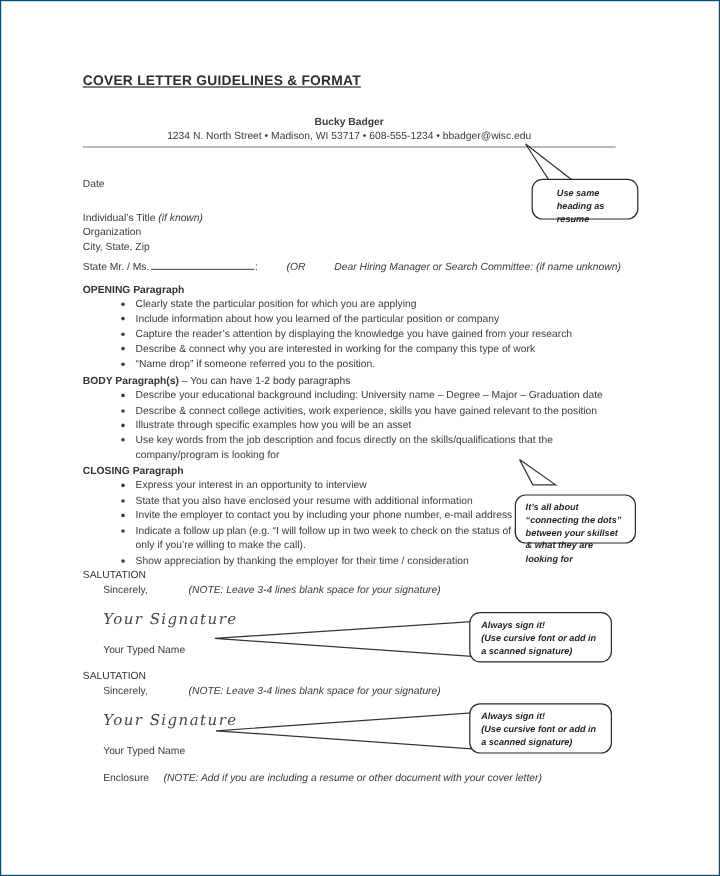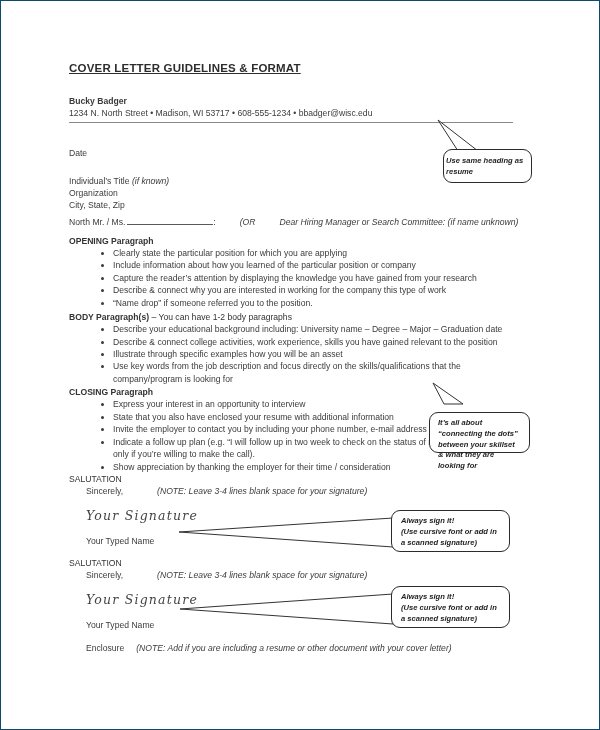--- a/index.html
+++ b/index.html
@@ -9,21 +9,21 @@
     font-family:"Liberation Sans", sans-serif; color:#3b3b3b;
   }
   .content {
     position:absolute; left:68px; top:60px; width:444px; z-index:1;
     font-size:8.6px; line-height:12.2px;
   }
   .title {
     margin:0 0 21px 0; font-size:11.5px; line-height:14px; font-weight:bold;
     text-decoration:underline; color:#2d2d2d; letter-spacing:.2px;
   }
-  .header-block { border-bottom:1px solid #8a8a8a; padding-bottom:3px; line-height:11.5px; }
+  .header-block { text-align:center; border-bottom:1px solid #8a8a8a; padding-bottom:3px; line-height:11.5px; }
   .header-name { font-weight:bold; }
   .date-line { margin-top:24px; }
   .recipient { margin-top:17px; line-height:11.8px; }
   .note-it { font-style:italic; }
   .greeting { margin-top:4px; white-space:nowrap; }
   .blank-line { display:inline-block; width:86px; height:8px; border-bottom:1px solid #5a5a5a; margin-left:2px; }
   .gap-sm { display:inline-block; width:16px; }
   .gap-md { display:inline-block; width:24px; }
   .sec-head { font-weight:bold; color:#333; }
   .sec-head .plain { font-weight:normal; }
@@ -44,21 +44,21 @@
   .typed-name { margin:12px 0 0 17px; }
   .enclosure-line { margin:11px 0 0 17px; }
   .encl-label { display:inline-block; margin-right:12px; }
   
   .pointer-overlay { position:absolute; left:0; top:0; z-index:5; }
   .callout {
     position:absolute; z-index:6; background:#ffffff; border:1.4px solid #2b2b2b;
     border-radius:9px; box-sizing:border-box;
     font-size:7.6px; line-height:10.8px; font-weight:bold; font-style:italic; color:#1f1f1f;
   }
-  .callout-heading   { left:442px; top:148px; width:89px; height:34px; padding:6px 2px; }
+  .callout-heading   { left:442px; top:148px; width:89px; height:34px; padding:6px 20px; }
   .callout-connecting{ left:428px; top:411px; width:101px; height:41px; padding:5px 8px; }
   .callout-sign-1    { left:390px; top:509px; width:119px; height:42px; padding:5px 9px; }
   .callout-sign-2    { left:390px; top:585px; width:119px; height:42px; padding:5px 9px; }
 </style>
 </head>
 <body>
 
 <div class="page">
 
   <svg class="pointer-overlay" width="600" height="730" viewBox="0 0 600 730">
@@ -79,21 +79,21 @@
 
     <div class="date-line">Date</div>
 
     <div class="recipient">
       <div><span>Individual’s Title</span> <span class="note-it">(if known)</span></div>
       <div>Organization</div>
       <div>City, State,   Zip</div>
     </div>
 
     <div class="greeting">
-      <span>North Mr. / Ms.</span><span class="blank-line"></span><span>:</span><span class="gap-md"></span><span class="note-it">(OR</span><span class="gap-md"></span><span class="note-it">Dear Hiring Manager or Search Committee: (if name unknown)</span>
+      <span>State Mr. / Ms.</span><span class="blank-line"></span><span>:</span><span class="gap-md"></span><span class="note-it">(OR</span><span class="gap-md"></span><span class="note-it">Dear Hiring Manager or Search Committee: (if name unknown)</span>
     </div>
 
     <div class="sec-opening">
       <div class="sec-head">OPENING Paragraph</div>
       <ul class="bullets">
         <li>Clearly state the particular position for which you are applying</li>
         <li>Include information about how you learned of the particular position or company</li>
         <li>Capture the reader’s attention by displaying the knowledge you have gained from your research</li>
         <li>Describe &amp; connect why you are interested in working for the company this type of work</li>
         <li>“Name drop” if someone referred you to the position.</li>

